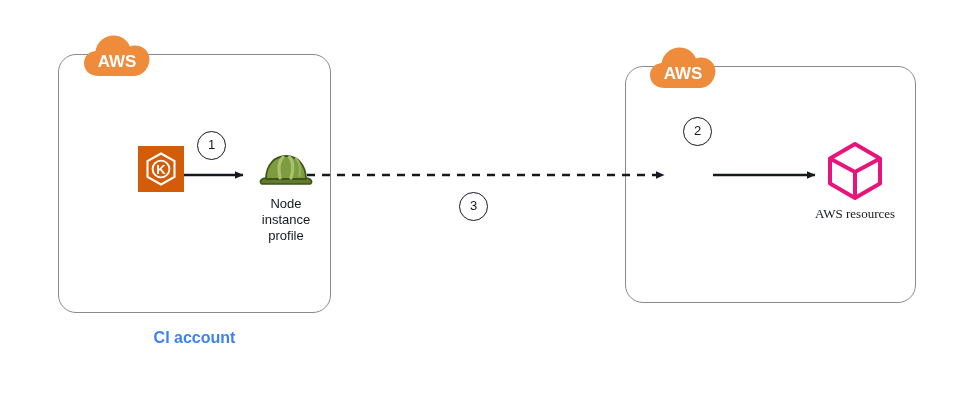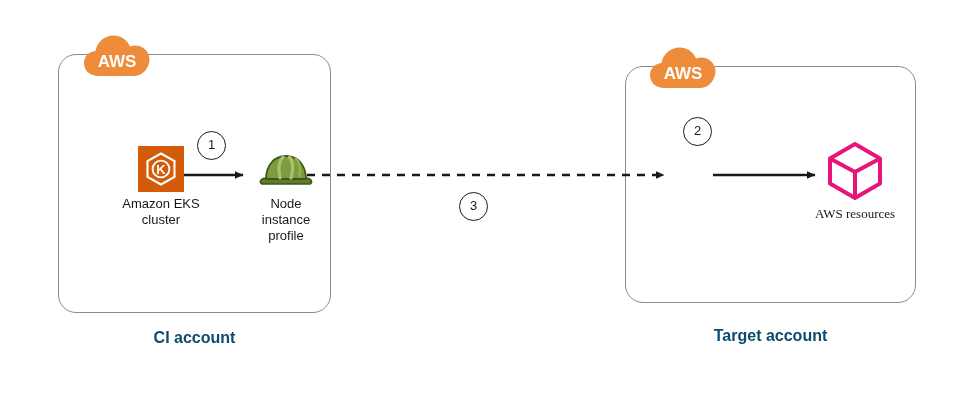--- a/index.html
+++ b/index.html
@@ -97,21 +97,21 @@
     box-sizing: border-box;
   }
   #step-badge-1 { left: 197px; top: 131px; }
   #step-badge-2 { left: 683px; top: 117px; }
   #step-badge-3 { left: 459px; top: 192px; }
 
   .account-caption {
     position: absolute;
     font-size: 16px;
     font-weight: bold;
-    color: #0c4a6e;
+    color: #3b82f6;
     text-align: center;
   }
   #ci-account-caption { left: 58px; top: 329px; width: 273px; }
   #target-account-caption { left: 625px; top: 327px; width: 291px; }
 
   #connector-layer {
     position: absolute;
     left: 0; top: 0;
     width: 974px; height: 400px;
     pointer-events: none;
@@ -158,22 +158,20 @@
   </div>
 
   <div class="node" id="eks-node">
     <span class="icon-wrap" id="eks-icon-box">
       <svg width="46" height="46" viewBox="0 0 46 46">
         <path d="M23 7.5 L36.5 15 L36.5 31 L23 38.5 L9.5 31 L9.5 15 Z" fill="none" stroke="#ffffff" stroke-width="2.1"></path>
         <circle cx="23" cy="23" r="8.4" fill="none" stroke="#ffffff" stroke-width="1.9"></circle>
         <text x="23" y="28" text-anchor="middle" fill="#ffffff" font-family="Liberation Sans, sans-serif" font-size="13" font-weight="bold">K</text>
       </svg>
     </span>
-    <div class="node-label">Amazon EKS
-cluster</div>
   </div>
 
   <div class="node" id="node-profile-node">
     <span class="icon-wrap">
       <svg class="helmet-icon" viewBox="0 0 56 44">
         <path d="M4 36 C4 36 2 35 2.5 33 C3 31 6 30.2 6 30.2 L50 30.2 C50 30.2 53 31 53.5 33
                  C54 35 52 36 52 36 Z" fill="#617A2C" stroke="#3E5418" stroke-width="1.6" stroke-linejoin="round"></path>
         <path d="M8 31 C8 17 16.5 8 28 8 C39.5 8 48 17 48 31 Z" fill="#7D9B3F" stroke="#3E5418" stroke-width="1.8" stroke-linejoin="round"></path>
         <path d="M22 30 C20 20 21.5 12.5 25 9.2" fill="none" stroke="#A9C06F" stroke-width="3.2" stroke-linecap="round"></path>
         <path d="M33 30 C36 21 35 13 31.5 9.2" fill="none" stroke="#A9C06F" stroke-width="3.2" stroke-linecap="round"></path>
@@ -195,15 +193,14 @@
       </svg>
     </span>
     <div class="node-label">AWS resources</div>
   </div>
 
   <div class="step-badge" id="step-badge-1">1</div>
   <div class="step-badge" id="step-badge-2">2</div>
   <div class="step-badge" id="step-badge-3">3</div>
 
   <div class="account-caption" id="ci-account-caption">CI account</div>
-  <div class="account-caption" id="target-account-caption">Target account</div>
 
 </div>
 
 </body></html>

